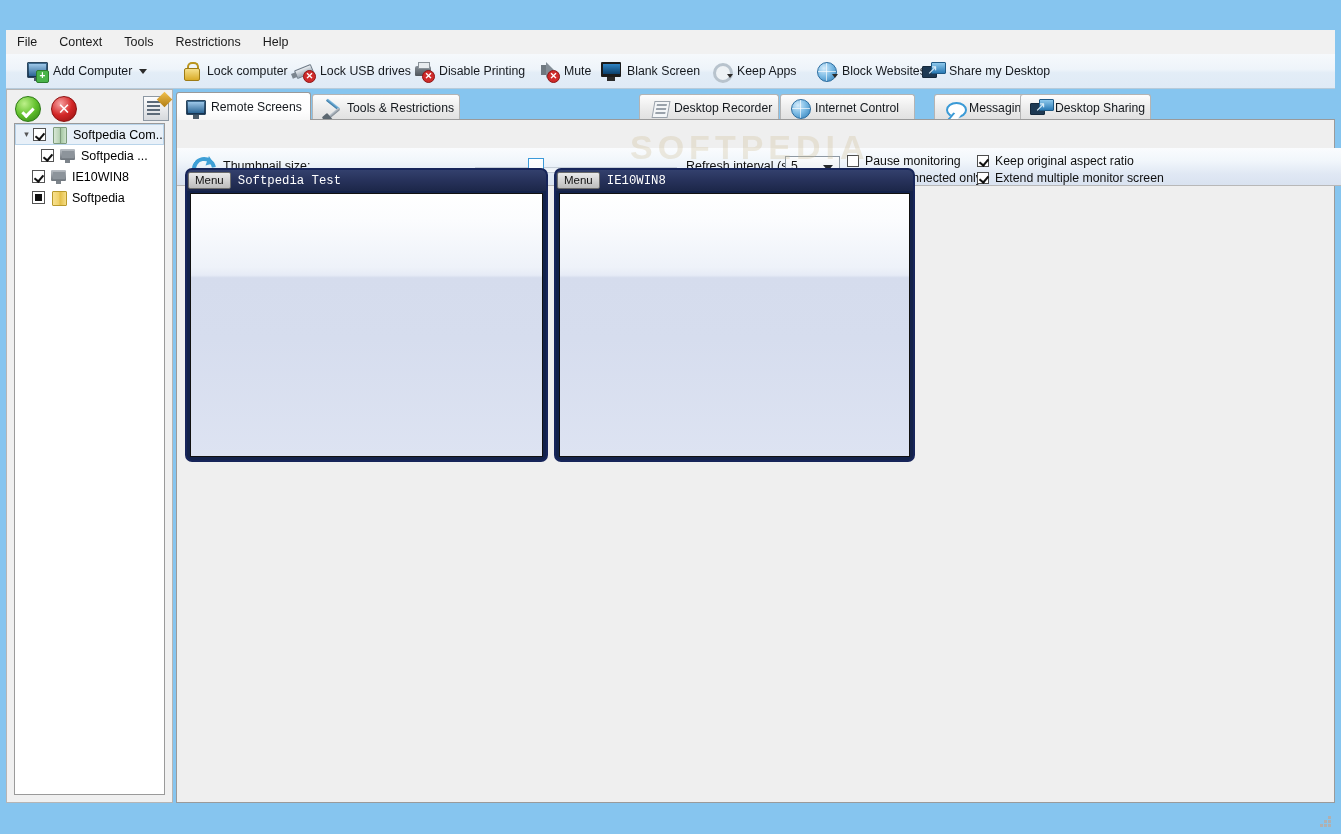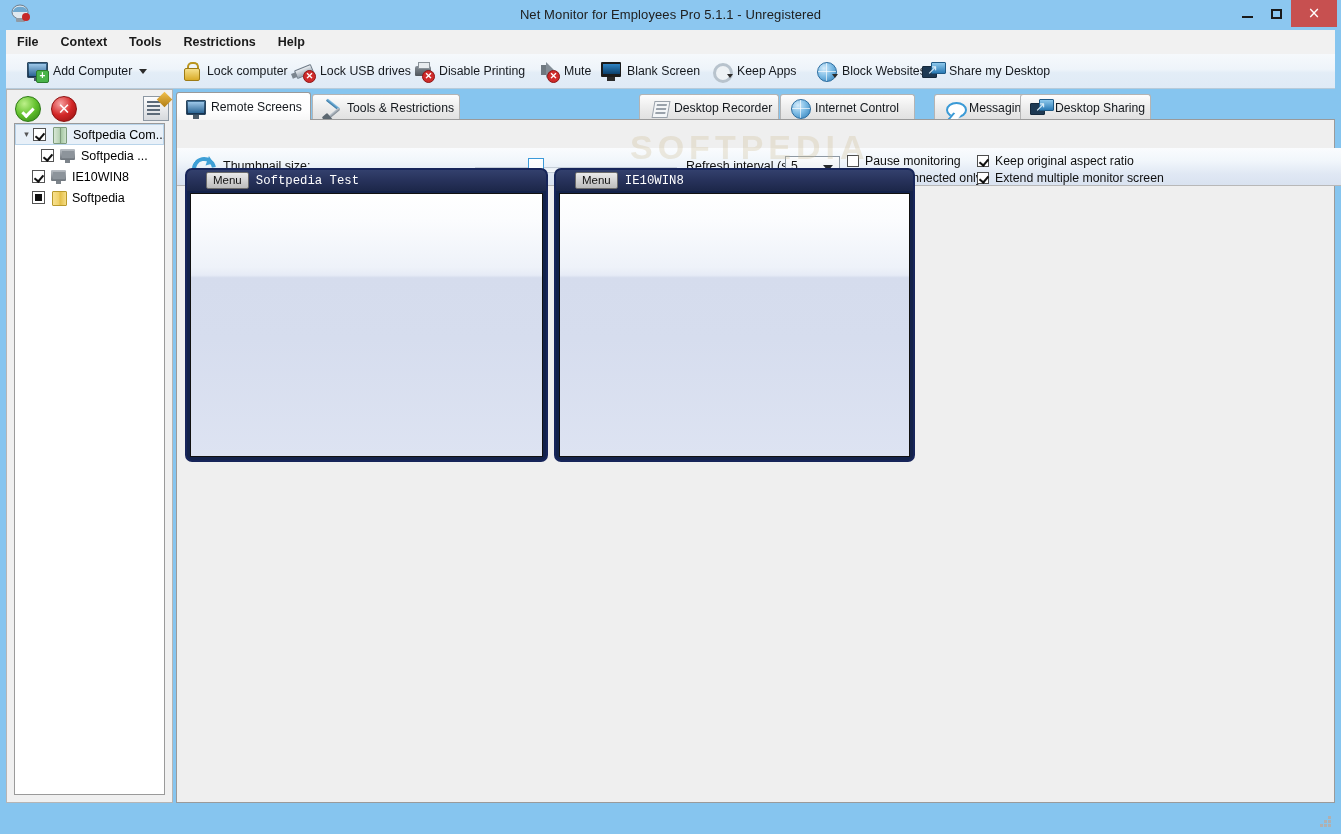--- a/index.html
+++ b/index.html
@@ -55,21 +55,20 @@
   .min-glyph { width: 11px; height: 2px; background: #1a1a1a; margin-top: 7px; }
   .max-glyph { width: 11px; height: 10px; border: 2px solid #1a1a1a; box-sizing: border-box; }
   .close-glyph { color: #fff; font-size: 15px; line-height: 15px; font-family: "DejaVu Sans", sans-serif; }
 
   
   #menubar {
     position: absolute;
     left: 6px; top: 30px; width: 1329px; height: 24px;
     background: #f1f1f1;
     border-bottom: 1px solid #dcdcdc;
-    font-weight: bold;
   }
   .menu-item {
     float: left;
     padding: 0 11px;
     line-height: 24px;
     font-size: 12.5px;
     color: #1a1a1a;
     cursor: default;
   }
 
@@ -505,21 +504,21 @@
     border-radius: 7px;
     box-sizing: border-box;
     overflow: hidden;
   }
   .thumb-head {
     position:absolute; left:0; top:0; right:0; height: 21px;
     background: linear-gradient(to bottom,#33406d 0%, #27325b 50%, #1c2749 100%);
     display:flex; align-items:center;
   }
   .menu-btn {
-    margin-left: 19px;
+    margin-left: 1px;
     height: 15px;
     padding: 0 6px;
     background: linear-gradient(to bottom,#eaeaea,#bcbcbc);
     border: 1px solid #6c6c6c;
     border-radius: 2px;
     font-size: 11.5px;
     line-height: 14px;
     color: #111;
     cursor: default;
   }
@@ -544,40 +543,20 @@
   }
   #grip i {
     position:absolute; width:3px; height:3px; background:#b0b0b0; display:block;
   }
 </style>
 </head>
 <body>
 
 <div id="window">
 
-  <div id="titlebar">
-    <div id="app-icon">
-      <svg width="22" height="22" viewBox="0 0 22 22">
-        <ellipse cx="10" cy="9" rx="8" ry="7" fill="#dfe8ef" stroke="#6d7c8a" stroke-width="1"></ellipse>
-        <path d="M2.5 9 A8 7 0 0 1 18 9 Z" fill="#6fa8cf"></path>
-        <rect x="6" y="15" width="9" height="4" rx="1" fill="#8e9aa5"></rect>
-        <circle cx="16" cy="14" r="4" fill="#c62828"></circle>
-      </svg>
-    </div>
-    <div id="title-text">Net Monitor for Employees Pro 5.1.1 - Unregistered</div>
-    <div class="wbtn" id="btn-min">
-      <div class="min-glyph"></div>
-    </div>
-    <div class="wbtn" id="btn-max">
-      <div class="max-glyph"></div>
-    </div>
-    <div class="wbtn" id="btn-close">
-      <span class="close-glyph">×</span>
-    </div>
-  </div>
 
   <div id="menubar">
     <div class="menu-item">File</div>
     <div class="menu-item">Context</div>
     <div class="menu-item">Tools</div>
     <div class="menu-item">Restrictions</div>
     <div class="menu-item">Help</div>
   </div>
 
   <div id="toolbar">

